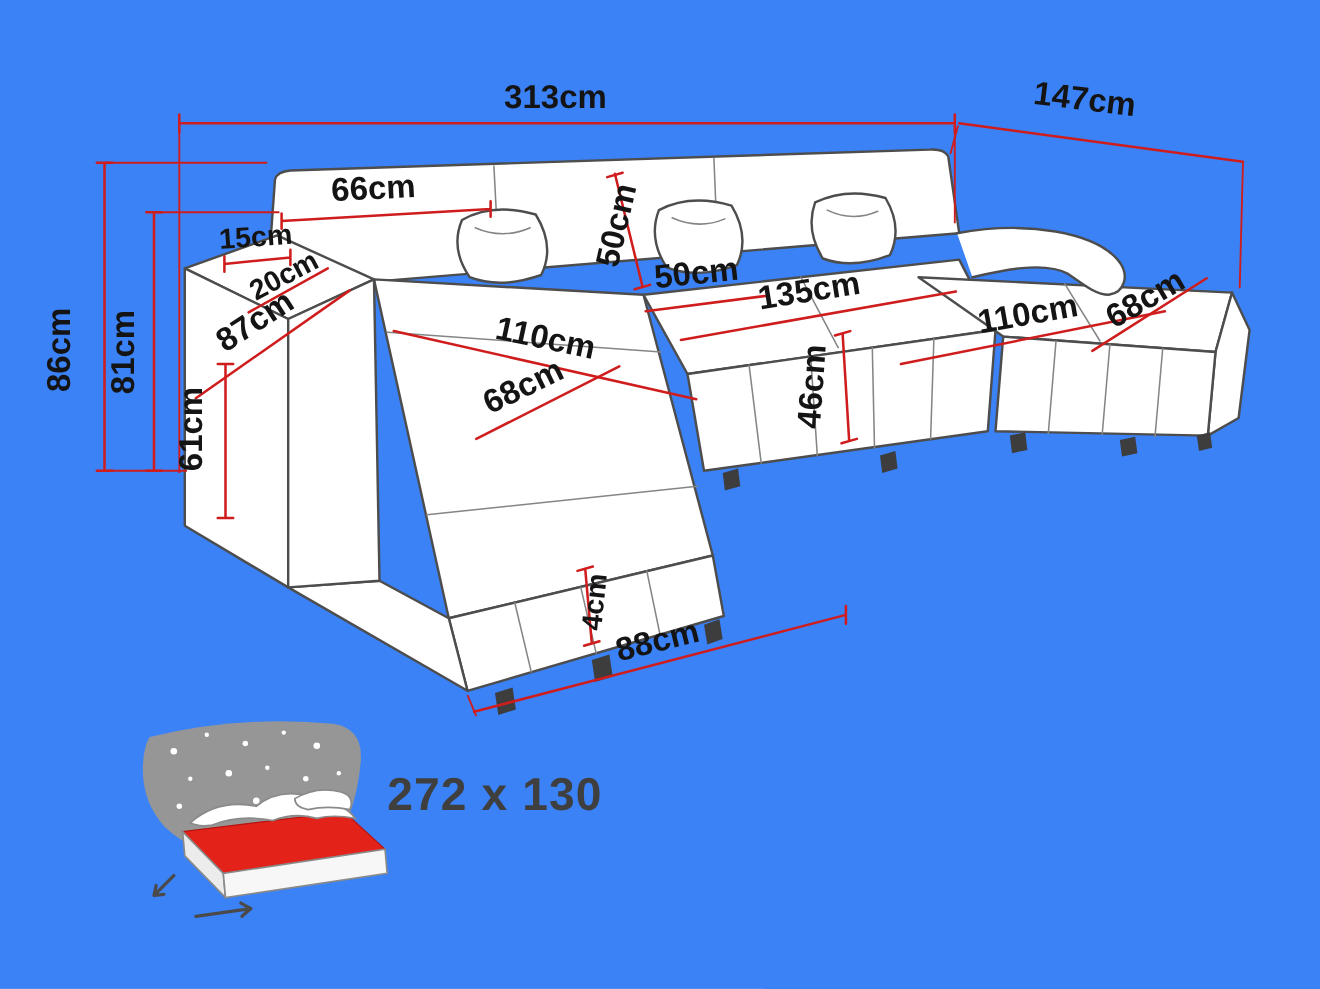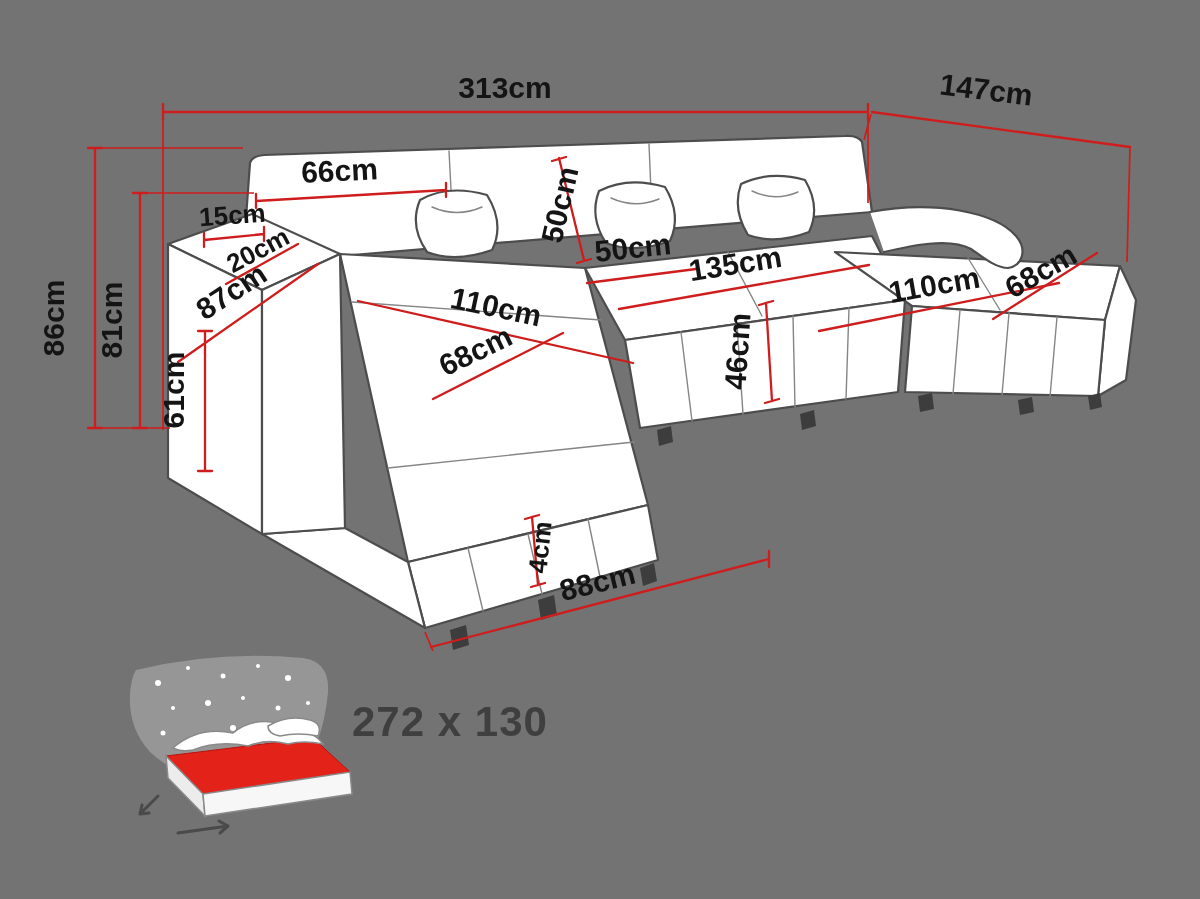--- a/index.html
+++ b/index.html
@@ -1,16 +1,16 @@
 <!DOCTYPE html>
 <html><head>
 <meta charset="utf-8">
 <style>
   html,body{margin:0;padding:0;background:#ffffff;}
-  .canvas{position:relative;width:1200px;height:899px;background:#737373;overflow:hidden;
+  .canvas{position:relative;width:1200px;height:899px;background:#3b82f6;overflow:hidden;
           font-family:"Liberation Sans",sans-serif;}
   svg{display:block;}
   .outline{stroke:#4d4d4d;stroke-width:2.2;fill:#ffffff;stroke-linejoin:round;stroke-linecap:round;}
   .seam{stroke:#858585;stroke-width:1.4;fill:none;stroke-linecap:round;}
   .dim{stroke:#cf1d1d;stroke-width:2.3;fill:none;stroke-linecap:round;}
   .dim-ext{stroke:#cf1d1d;stroke-width:1.7;fill:none;}
   .dim-label{font-family:"Liberation Sans",sans-serif;font-weight:700;font-size:30px;fill:#141414;text-anchor:middle;}
   .dim-label--small{font-size:26px;}
   .bed-label{font-family:"Liberation Sans",sans-serif;font-weight:700;font-size:42px;fill:#3f3f3f;letter-spacing:1px;}
   .leg{fill:#3d3d3d;stroke:none;}

